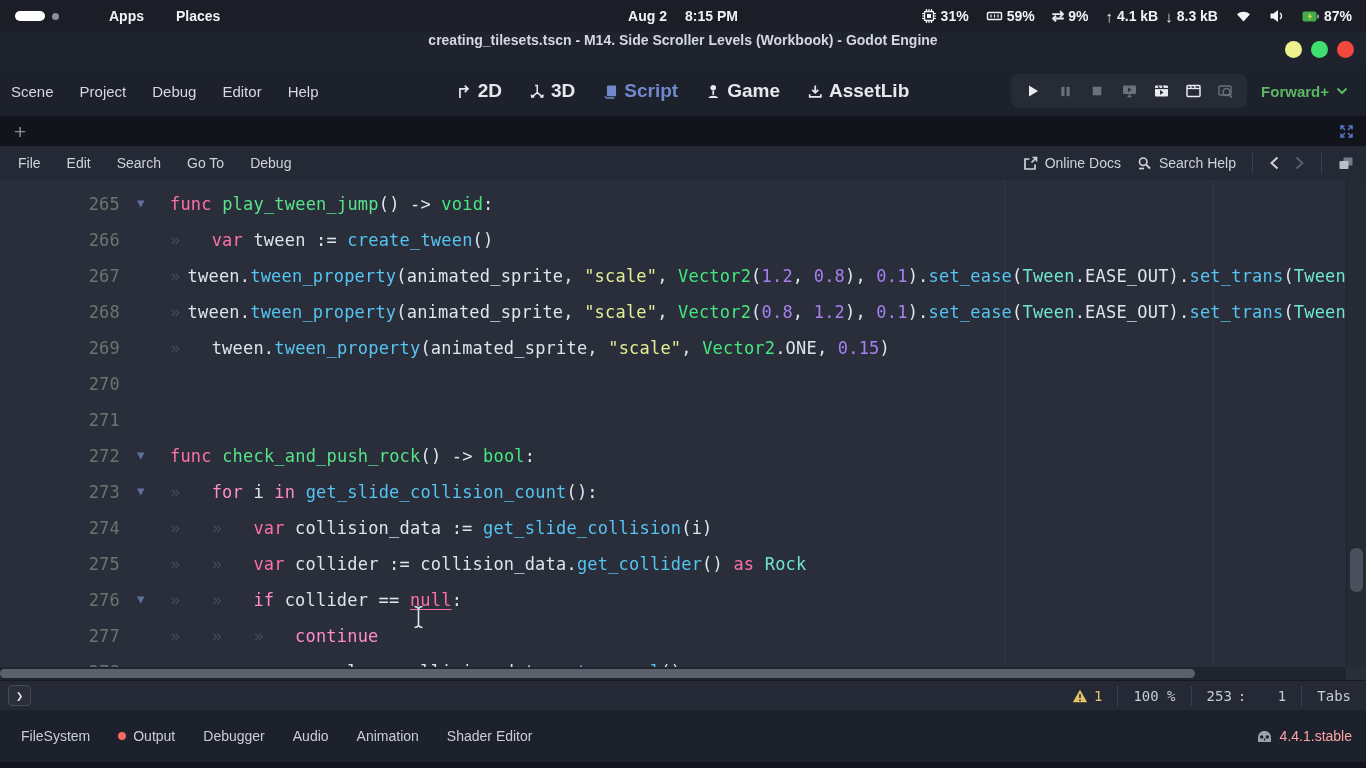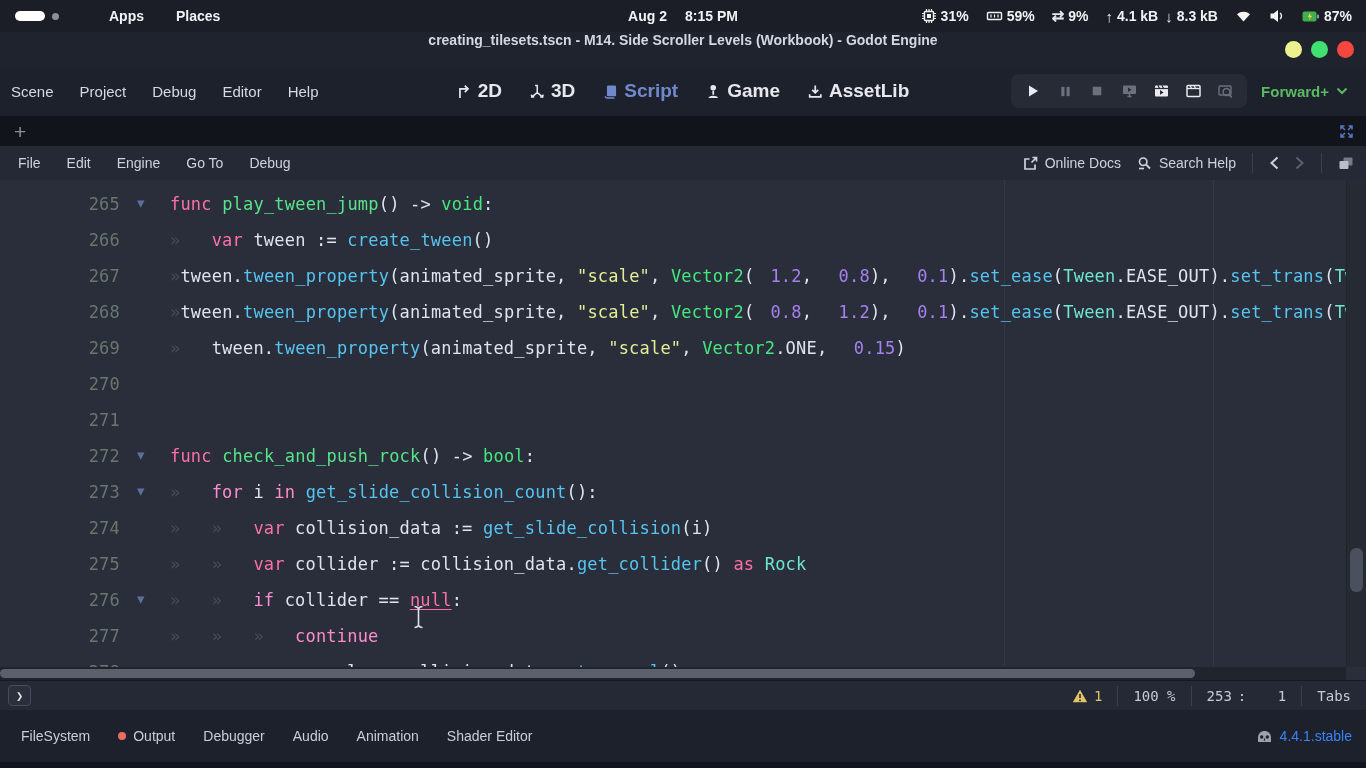--- a/index.html
+++ b/index.html
@@ -76,21 +76,21 @@
             letter-spacing:0.2px; cursor:text; }
   .code-lines { position:absolute; top:6px; left:0; right:20px; }
   .code-line { height:36px; display:flex; align-items:center; white-space:pre; }
   .ln { width:120px; flex:0 0 120px; text-align:right; color:var(--linenum); }
   .gutter { width:50px; flex:0 0 50px; position:relative; height:36px; }
   .fold { position:absolute; left:17px; top:50%; transform:translateY(-54%);
           color:#5e6f9d; font-size:15px; font-family:"DejaVu Sans", sans-serif; cursor:pointer; }
   .indcell { display:inline-block; width:41.7px; color:#454b58; }
   .tok-k { color:var(--kw); } .tok-c { color:var(--cf); } .tok-d { color:var(--fndef); }
   .tok-t { color:var(--basetype); } .tok-e { color:var(--enginetype); } .tok-f { color:var(--fncall); }
-  .tok-s { color:var(--string); } .tok-n { color:var(--number);margin-left:16px; } .tok-x { color:var(--text); }
+  .tok-s { color:var(--string); } .tok-n { color:var(--number); } .tok-x { color:var(--text); }
   .u { text-decoration:underline; text-underline-offset:3px; }
   .guideline { position:absolute; top:0; bottom:14px; width:1px; background:rgba(255,255,255,0.05); }
   .hscroll-track { position:absolute; left:0; right:20px; bottom:0; height:13px; background:#20242d; }
   .hscroll-handle { position:absolute; left:0; top:2px; width:1195px; height:9px; border-radius:5px;
                     background:#5b606c; cursor:grab; }
   .vscroll-track { position:absolute; right:0; top:0; bottom:13px; width:20px; background:#262a33;
                    border-left:1px solid #1f232c; }
   .vscroll-handle { position:absolute; left:3px; right:3px; top:368px; height:44px; border-radius:6px;
                     background:#4a505d; cursor:grab; }
   .ibeam { position:absolute; left:412px; top:424px; pointer-events:none; }
@@ -108,21 +108,21 @@
   .col-val { display:inline-block; width:34px; text-align:right; }
 
   
   .bottombar { position:absolute; top:710px; left:0; width:100%; height:52px; background:#1d212c;
                display:flex; align-items:center; color:#c9cdd6; font-size:14px; }
   .bb-item { display:flex; align-items:center; gap:7px; padding:6px 13px; margin-left:2px;
              border-radius:4px; cursor:pointer; }
   .bb-item:first-child { margin-left:8px; }
   .out-dot { width:8px; height:8px; border-radius:50%; background:var(--output-dot); }
   .bb-right { margin-left:auto; display:flex; align-items:center; gap:7px; padding-right:14px;
-              color:#3b82f6; }
+              color:#fca5a5; }
   .bottomedge { position:absolute; top:762px; left:0; width:100%; height:6px; background:#12151d; }
 
   svg { display:block; }
 </style>
 </head>
 <body>
 
 <div id="stage">
 
   <div class="sysbar">
@@ -304,21 +304,21 @@
       <svg width="15" height="15" viewBox="0 0 15 15">
         <path d="M9.5 2h3.5v3.5M13 2 9 6M5.5 13H2V9.5M2 13l4-4M2 5.5V2h3.5M2 2l4 4M13 9.5V13H9.5M13 13 9 9" fill="none" stroke="currentColor" stroke-width="1.5"></path>
       </svg>
     </span>
   </div>
 
   <div class="scriptmenu">
     <div class="sm-left">
       <span class="sm-item">File</span>
       <span class="sm-item">Edit</span>
-      <span class="sm-item">Engine</span>
+      <span class="sm-item">Search</span>
       <span class="sm-item">Go To</span>
       <span class="sm-item">Debug</span>
     </div>
     <div class="sm-right">
       <span class="sm-link">
         <svg width="15" height="15" viewBox="0 0 15 15">
           <path d="M6.5 3H2v10h10V8.5" fill="none" stroke="currentColor" stroke-width="1.7"></path>
           <path d="M8.5 6.5 13.5 1.5M9.5 1.5H13.5V5.5" fill="none" stroke="currentColor" stroke-width="1.7"></path>
         </svg>
         <span>Online Docs</span>

